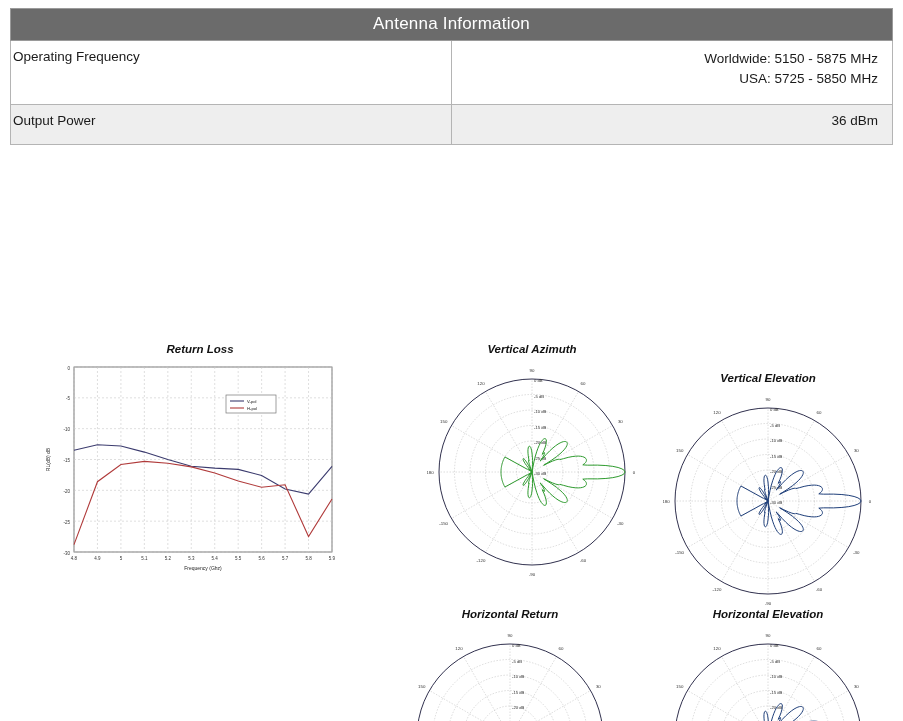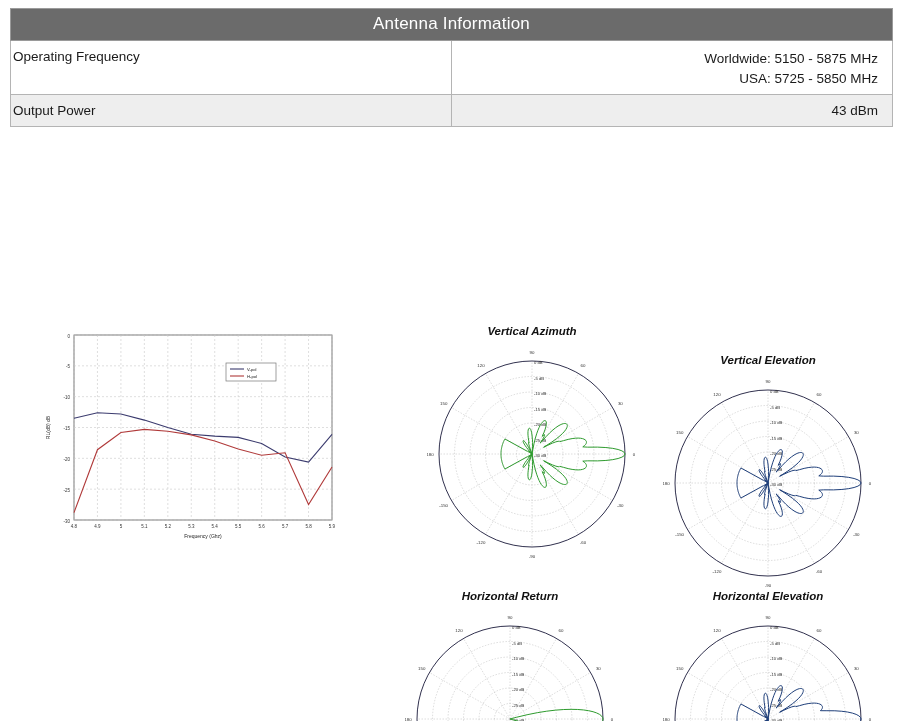--- a/index.html
+++ b/index.html
@@ -39,21 +39,21 @@
     vertical-align: top;
   }
   .spec-table td.label {
     width: 200px;
     padding: 8px 0 8px 2px;
     background: #eeeeee;
     color: #1a1a1a;
     font-weight: normal;
   }
   .spec-table td.value {
-    padding: 8px 14px 6px 0;
+    padding: 8px 14px 16px 0;
     text-align: right;
     background: #eeeeee;
     color: #1a1a1a;
   }
   .spec-table tr.row-freq td.label,
   .spec-table tr.row-freq td.value {
     background: #ffffff;
   }
   .spec-table tr.row-gain td.label,
   .spec-table tr.row-gain td.value {
@@ -99,28 +99,29 @@
   </tr>
   <tr class="row-freq">
     <td class="label">Operating Frequency</td>
     <td class="value">
       <span class="value-line">Worldwide: 5150 - 5875 MHz</span>
       <span class="value-line">USA: 5725 - 5850 MHz</span>
     </td>
   </tr>
   <tr class="row-power">
     <td class="label">Output Power</td>
-    <td class="value">43 dBm</td>
+    <td class="value">36 dBm</td>
   </tr>
 </tbody>
   </table>
 
 <div class="charts">
 
   <div class="chart-block rl-block">
+    <div class="chart-title">Return Loss</div>
     <svg class="rl-svg" id="rl-svg" width="300" height="235" viewBox="0 0 300 235">
         <rect x="34" y="10" width="258" height="185" fill="#ffffff" stroke="#555" stroke-width="0.8"></rect>
         <line x1="34" y1="10" x2="34" y2="195" stroke="#c9c9c9" stroke-width="0.6" stroke-dasharray="2,2"></line>
         <line x1="57.45454545454557" y1="10" x2="57.45454545454557" y2="195" stroke="#c9c9c9" stroke-width="0.6" stroke-dasharray="2,2"></line>
         <line x1="80.90909090909093" y1="10" x2="80.90909090909093" y2="195" stroke="#c9c9c9" stroke-width="0.6" stroke-dasharray="2,2"></line>
         <line x1="104.36363636363629" y1="10" x2="104.36363636363629" y2="195" stroke="#c9c9c9" stroke-width="0.6" stroke-dasharray="2,2"></line>
         <line x1="127.81818181818186" y1="10" x2="127.81818181818186" y2="195" stroke="#c9c9c9" stroke-width="0.6" stroke-dasharray="2,2"></line>
         <line x1="151.2727272727272" y1="10" x2="151.2727272727272" y2="195" stroke="#c9c9c9" stroke-width="0.6" stroke-dasharray="2,2"></line>
         <line x1="174.72727272727278" y1="10" x2="174.72727272727278" y2="195" stroke="#c9c9c9" stroke-width="0.6" stroke-dasharray="2,2"></line>
         <line x1="198.18181818181816" y1="10" x2="198.18181818181816" y2="195" stroke="#c9c9c9" stroke-width="0.6" stroke-dasharray="2,2"></line>

